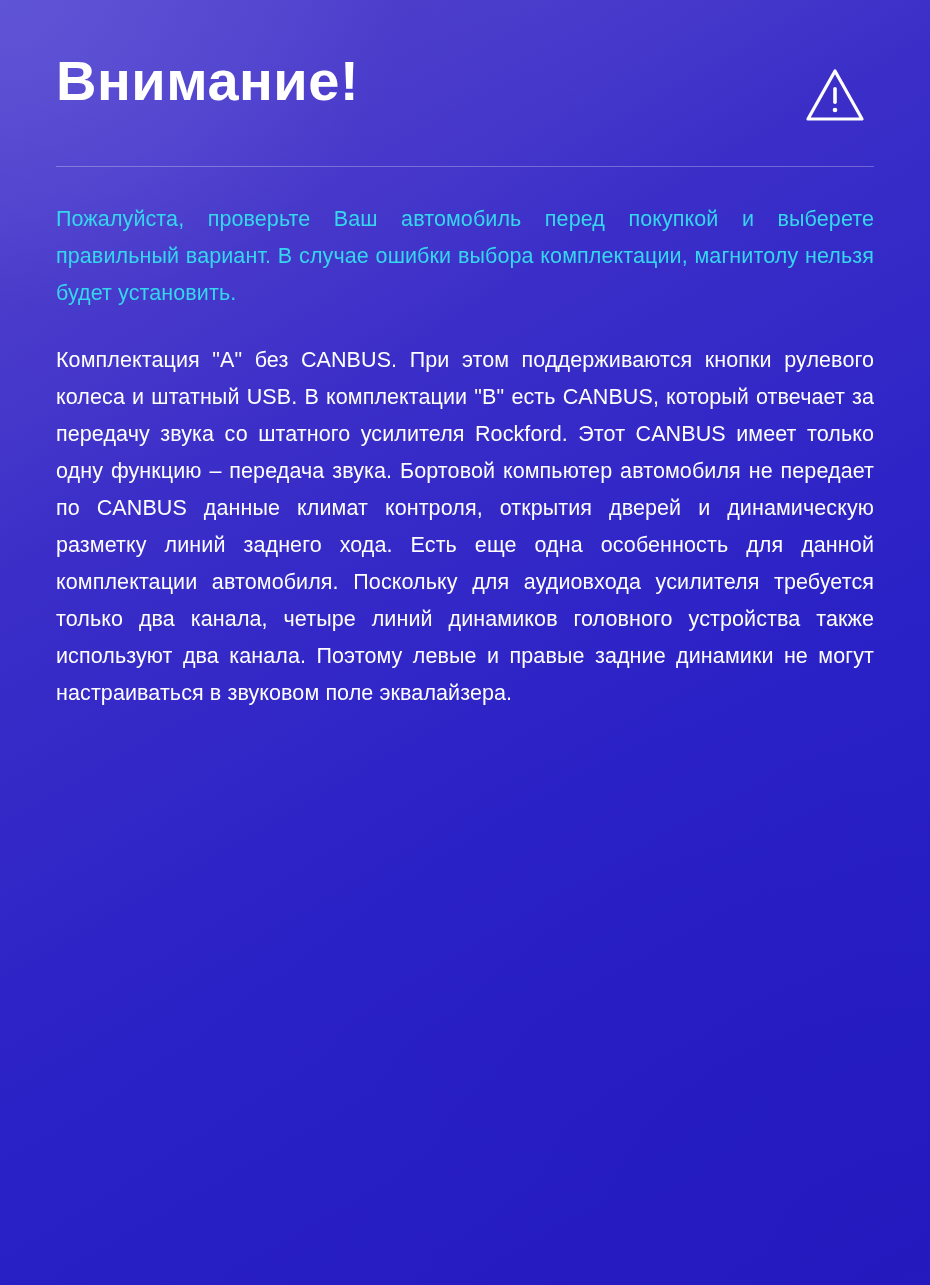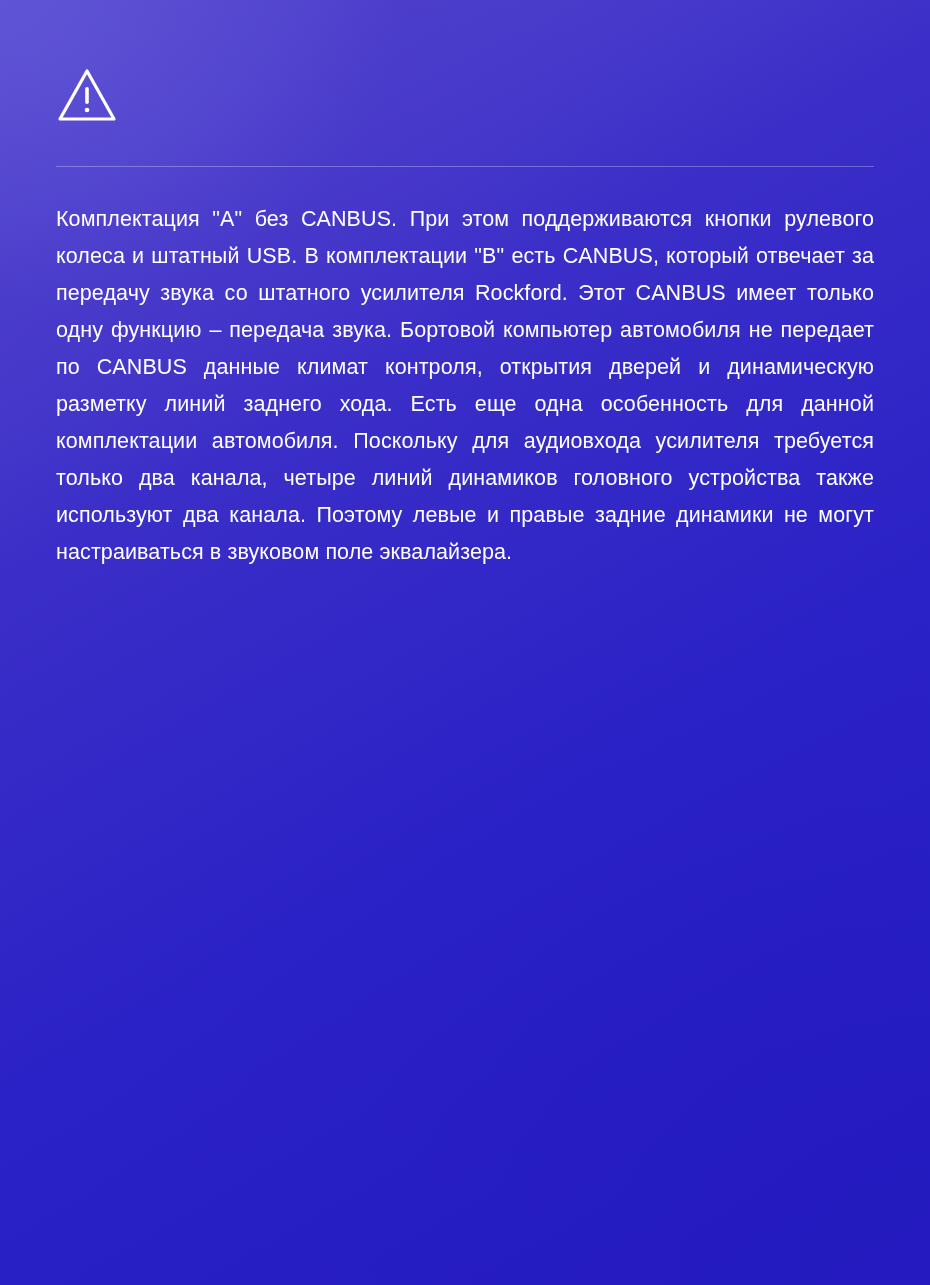--- a/index.html
+++ b/index.html
@@ -66,28 +66,30 @@
   p.accent {
     color: #35d7ef;
   }
 </style>
 </head>
 <body>
 
 <div class="poster">
 
   <div class="header">
+    <h1 class="title">Внимание!</h1>
     <span class="warn-icon">
       <svg width="62" height="58" viewBox="0 0 62 58" fill="none" xmlns="http://www.w3.org/2000/svg">
         <path d="M31 5 L58 53 H4 Z" stroke="#ffffff" stroke-width="3.2" stroke-linejoin="round" fill="none"></path>
         <rect x="29.2" y="21" width="3.6" height="17" rx="1.8" fill="#ffffff"></rect>
         <circle cx="31" cy="44" r="2.3" fill="#ffffff"></circle>
       </svg>
     </span>
   </div>
 
   <div class="divider"></div>
 
   <div class="body-text">
+    <p class="para accent">Пожалуйста, проверьте Ваш автомобиль перед покупкой и выберете правильный вариант. В случае ошибки выбора комплектации, магнитолу нельзя будет установить.</p>
     <p class="para">Комплектация "A" без CANBUS. При этом поддерживаются кнопки рулевого колеса и штатный USB. В комплектации "B" есть CANBUS, который отвечает за передачу звука со штатного усилителя Rockford. Этот CANBUS имеет только одну функцию – передача звука. Бортовой компьютер автомобиля не передает по CANBUS данные климат контроля, открытия дверей и динамическую разметку линий заднего хода. Есть еще одна особенность для данной комплектации автомобиля. Поскольку для аудиовхода усилителя требуется только два канала, четыре линий динамиков головного устройства также используют два канала. Поэтому левые и правые задние динамики не могут настраиваться в звуковом поле эквалайзера.</p>
   </div>
 
 </div>
 
 </body></html>

